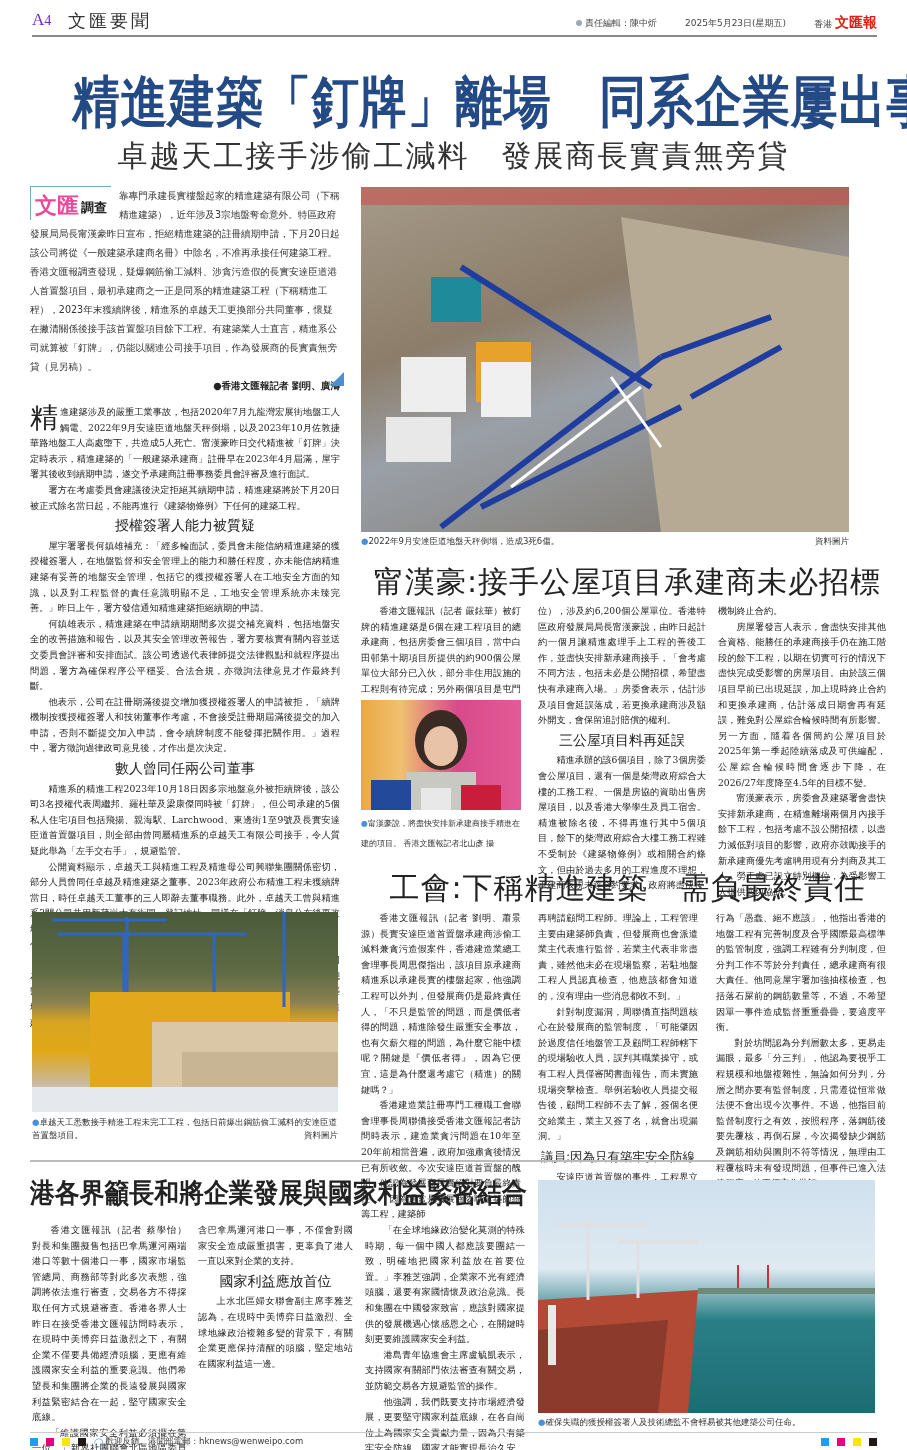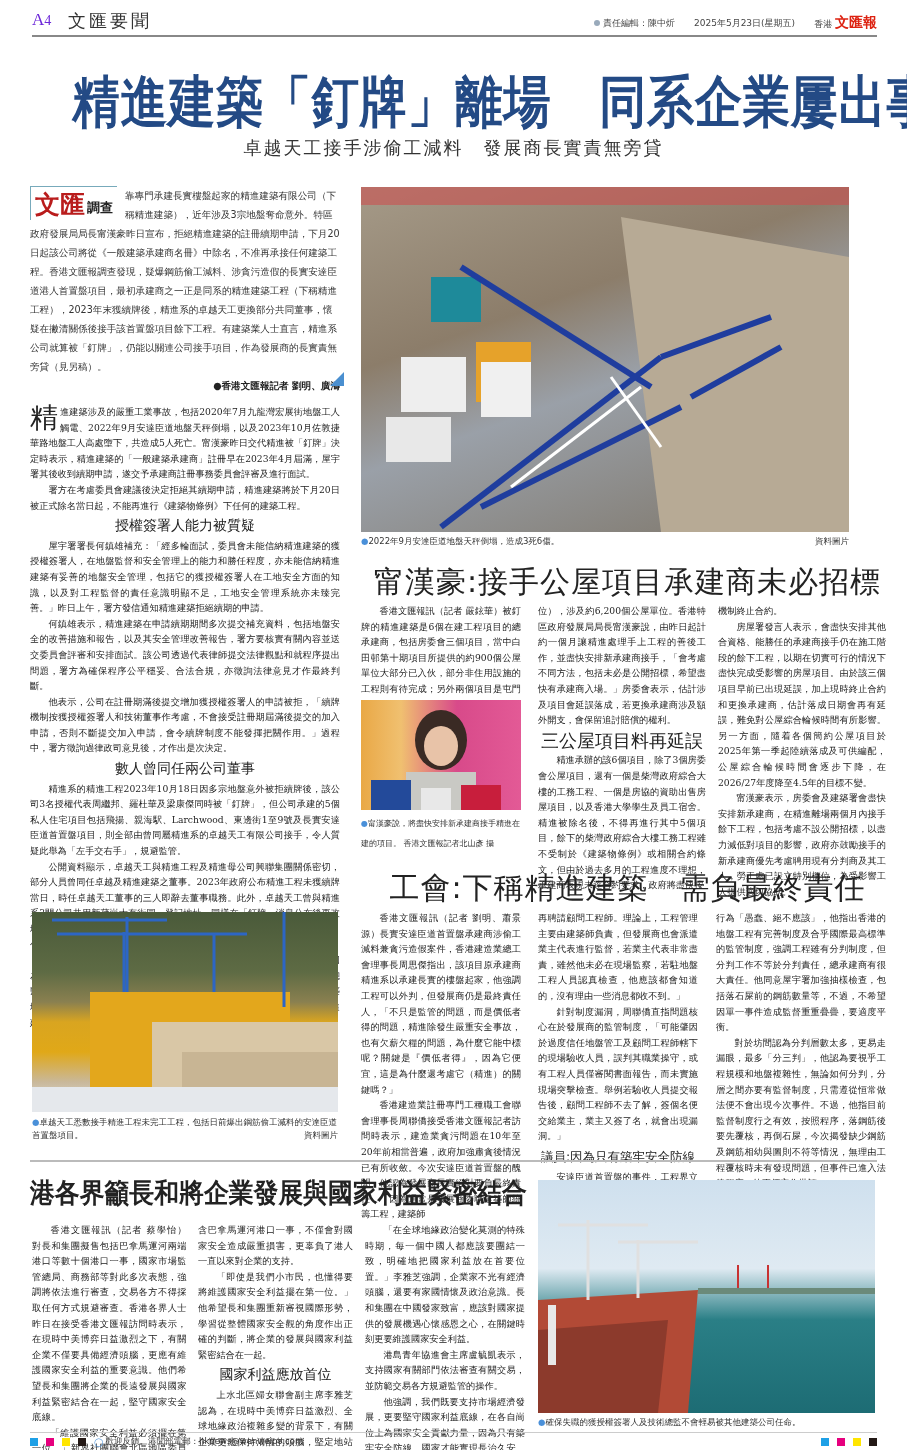--- a/index.html
+++ b/index.html
@@ -1,31 +1,31 @@
 <!DOCTYPE html>
 <html><head>
 <meta charset="utf-8">
 <style>
 *{box-sizing:border-box;margin:0;padding:0}
 body{width:907px;height:1450px;background:#fff;position:relative;overflow:hidden;font-family:"DejaVu Serif","Liberation Serif",serif;color:#222}
 .abs{position:absolute}
 .hdr-page{left:32px;top:10px;font-size:17px;color:#6d28d9;font-family:"Liberation Serif",serif}
 .hdr-sec{left:68px;top:9px;font-size:18px;letter-spacing:3px;color:#333}
-.hdr-right{right:30px;top:14px;font-size:9px;color:#444;font-family:"DejaVu Sans",sans-serif;display:flex;gap:19px;align-items:center}
+.hdr-right{right:30px;top:14px;font-size:9px;color:#444;font-family:"DejaVu Sans",sans-serif;display:flex;gap:28px;align-items:center}
 .hdr-right .dot{display:inline-block;width:6px;height:6px;border-radius:50%;background:#9ab;margin-right:3px}
 .hdr-right .brand{color:#d21;font-weight:bold;font-size:14px;font-family:"DejaVu Serif",serif}
 .hdr-rule{left:32px;right:30px;top:35px;height:2px;background:#888}
 .headline{left:0;width:907px;top:65px;text-align:center;font-size:56px;font-weight:bold;color:#234a85;letter-spacing:1px;font-family:"DejaVu Sans",sans-serif;transform:scaleX(.84);transform-origin:center;white-space:nowrap}
-.subhead{left:0;width:907px;top:136px;text-align:center;font-size:18px;color:#333;letter-spacing:2px;font-family:"DejaVu Sans",sans-serif}
+.subhead{left:0;width:907px;top:136px;text-align:center;font-size:30px;color:#333;letter-spacing:2px;font-family:"DejaVu Sans",sans-serif}
 .txt{font-size:9.2px;line-height:15.6px;color:#222;text-align:justify;font-family:"DejaVu Serif",serif}
 .txt p{text-indent:2em}
 .txt p.noi{text-indent:0}
 .lead{left:30px;top:186px;width:310px;font-size:9.6px;line-height:19px;font-family:"DejaVu Sans",sans-serif;color:#333}
 .lead-badge{float:left;margin:0 8px 2px 0;height:34px;display:flex;align-items:flex-end;border-top:1px solid #7ab;border-left:1px solid #7ab;padding:0 4px}
-.lead-badge .w{font-size:25px;color:#b91c1c;font-weight:bold;font-family:"DejaVu Serif",serif;line-height:30px}
+.lead-badge .w{font-size:22px;color:#ec4899;font-weight:bold;font-family:"DejaVu Serif",serif;line-height:30px}
 .lead-badge .c{font-size:13px;font-weight:bold;color:#222;margin-left:2px;line-height:24px}
 .lead-sign{text-align:right;font-weight:bold;color:#222}
 .corner{position:absolute;right:0;bottom:0;width:0;height:0;border-left:14px solid transparent;border-bottom:14px solid #4a8fd0}
 .main-body{left:30px;top:404px;width:310px}
 .dropcap{float:left;font-size:28px;line-height:28px;margin:0 2px 0 0;font-family:"DejaVu Serif",serif}
 .subhd{text-align:center;font-size:14px;margin:5px 0 4px;color:#222;font-family:"DejaVu Sans",sans-serif}
 .photo{background:#888;overflow:hidden}
 .cap{font-size:8.5px;color:#333;font-family:"DejaVu Sans",sans-serif;line-height:13px}
 .cap .b{color:#4a90d9}
 .cap .cr{float:right}
@@ -130,21 +130,21 @@
     <rect x="10" y="80" width="40" height="30" fill="#234a9a"></rect>
     <rect x="100" y="85" width="40" height="25" fill="#c81e3c"></rect>
     <rect x="60" y="88" width="30" height="22" fill="#e8e8e8"></rect>
   </svg>
 </div>
 <div class="abs cap" style="left:361px;top:814px;width:160px;font-size:8px;line-height:20px">
   <span class="b">●</span><span>甯漢豪說，將盡快安排新承建商接手精進在建的項目。</span> <span>香港文匯報記者北山彥 攝</span>
 </div>
 <div class="abs txt" style="left:538px;top:603px;width:168px">
   <p class="noi">位），涉及約6,200個公屋單位。香港特區政府發展局局長甯漢豪說，由昨日起計約一個月讓精進處理手上工程的善後工作，並盡快安排新承建商接手，「會考慮不同方法，包括未必是公開招標，希望盡快有承建商入場。」房委會表示，估計涉及項目會延誤落成，若更換承建商涉及額外開支，會保留追討賠償的權利。</p>
-  <div class="subhd" style="font-size:18px">三公屋項目料再延誤</div>
+  <div class="subhd" style="font-size:14px">三公屋項目料再延誤</div>
   <p>精進承辦的該6個項目，除了3個房委會公屋項目，還有一個是柴灣政府綜合大樓的工務工程、一個是房協的資助出售房屋項目，以及香港大學學生及員工宿舍。精進被除名後，不得再進行其中5個項目，餘下的柴灣政府綜合大樓工務工程雖不受制於《建築物條例》或相關合約條文，但由於過去多月的工程進度不理想，承建商表現未達合約要求，政府將盡快按</p>
 </div>
 <div class="abs txt" style="left:718px;top:603px;width:168px">
   <p class="noi">機制終止合約。</p>
   <p>房屋署發言人表示，會盡快安排其他合資格、能勝任的承建商接手仍在施工階段的餘下工程，以期在切實可行的情況下盡快完成受影響的房屋項目。由於該三個項目早前已出現延誤，加上現時終止合約和更換承建商，估計落成日期會再有延誤，難免對公屋綜合輪候時間有所影響。另一方面，隨着各個簡約公屋項目於2025年第一季起陸續落成及可供編配，公屋綜合輪候時間會逐步下降，在2026/27年度降至4.5年的目標不變。</p>
   <p>甯漢豪表示，房委會及建築署會盡快安排新承建商，在精進離場兩個月內接手餘下工程，包括考慮不設公開招標，以盡力減低對項目的影響，政府亦鼓勵接手的新承建商優先考慮聘用現有分判商及其工人，勞工處已設立特別櫃位，為受影響工人提供適切協助。</p>
 </div>
 
 <div class="abs h2" style="left:355px;width:545px;top:868px;font-size:30px">工會:下稱精進建築　需負最終責任</div>
 <div class="abs txt" style="left:361px;top:910px;width:160px">
@@ -164,21 +164,20 @@
 
 <div class="abs rule" style="left:30px;right:30px;top:1160px"></div>
 
 <div class="abs" style="left:30px;top:1175px;width:490px;font-size:27px;font-weight:bold;color:#222;font-family:'DejaVu Sans',sans-serif;white-space:nowrap;transform:scaleX(.92);transform-origin:left">港各界籲長和將企業發展與國家利益緊密結合</div>
 <div class="abs txt" style="left:32px;top:1222px;width:155px;letter-spacing:.5px">
   <p>香港文匯報訊（記者 蔡學怡）對長和集團擬售包括巴拿馬運河兩端港口等數十個港口一事，國家市場監管總局、商務部等對此多次表態，強調將依法進行審查，交易各方不得採取任何方式規避審查。香港各界人士昨日在接受香港文匯報訪問時表示，在現時中美博弈日益激烈之下，有關企業不僅要具備經濟頭腦，更應有維護國家安全利益的重要意識。他們希望長和集團將企業的長遠發展與國家利益緊密結合在一起，堅守國家安全底線。</p>
   <p>「維護國家安全利益必須擺在第一位。」新界社團聯會北區地區委員會統籌主任卓文傑表示，長和集團擬出售包</p>
 </div>
 <div class="abs txt" style="left:198px;top:1222px;width:155px">
   <p class="noi">含巴拿馬運河港口一事，不僅會對國家安全造成嚴重損害，更辜負了港人一直以來對企業的支持。</p>
-  <p>「即使是我們小市民，也懂得要將維護國家安全利益擺在第一位。」他希望長和集團重新審視國際形勢，學習從整體國家安全觀的角度作出正確的判斷，將企業的發展與國家利益緊密結合在一起。</p>
   <div class="subhd" style="font-size:14px">國家利益應放首位</div>
   <p>上水北區婦女聯會副主席李雅芝認為，在現時中美博弈日益激烈、全球地緣政治複雜多變的背景下，有關企業更應保持清醒的頭腦，堅定地站在國家利益這一邊。</p>
 </div>
 <div class="abs txt" style="left:365px;top:1222px;width:160px">
   <p>「在全球地緣政治變化莫測的特殊時期，每一個中國人都應該要團結一致，明確地把國家利益放在首要位置。」李雅芝強調，企業家不光有經濟頭腦，還要有家國情懷及政治意識。長和集團在中國發家致富，應該對國家提供的發展機遇心懷感恩之心，在關鍵時刻更要維護國家安全利益。</p>
   <p>港島青年協進會主席盧毓凱表示，支持國家有關部門依法審查有關交易，並防範交易各方規避監管的操作。</p>
   <p>他強調，我們既要支持市場經濟發展，更要堅守國家利益底線，在各自崗位上為國家安全貢獻力量，因為只有築牢安全防線，國家才能實現長治久安，企業才能做大做強。</p>
 </div>
 
 <div class="abs photo" style="left:538px;top:1180px;width:337px;height:233px;background:linear-gradient(180deg,#cfe0ee 0%,#dfeaf2 38%,#2a7f86 60%,#1d6c74 100%)">

